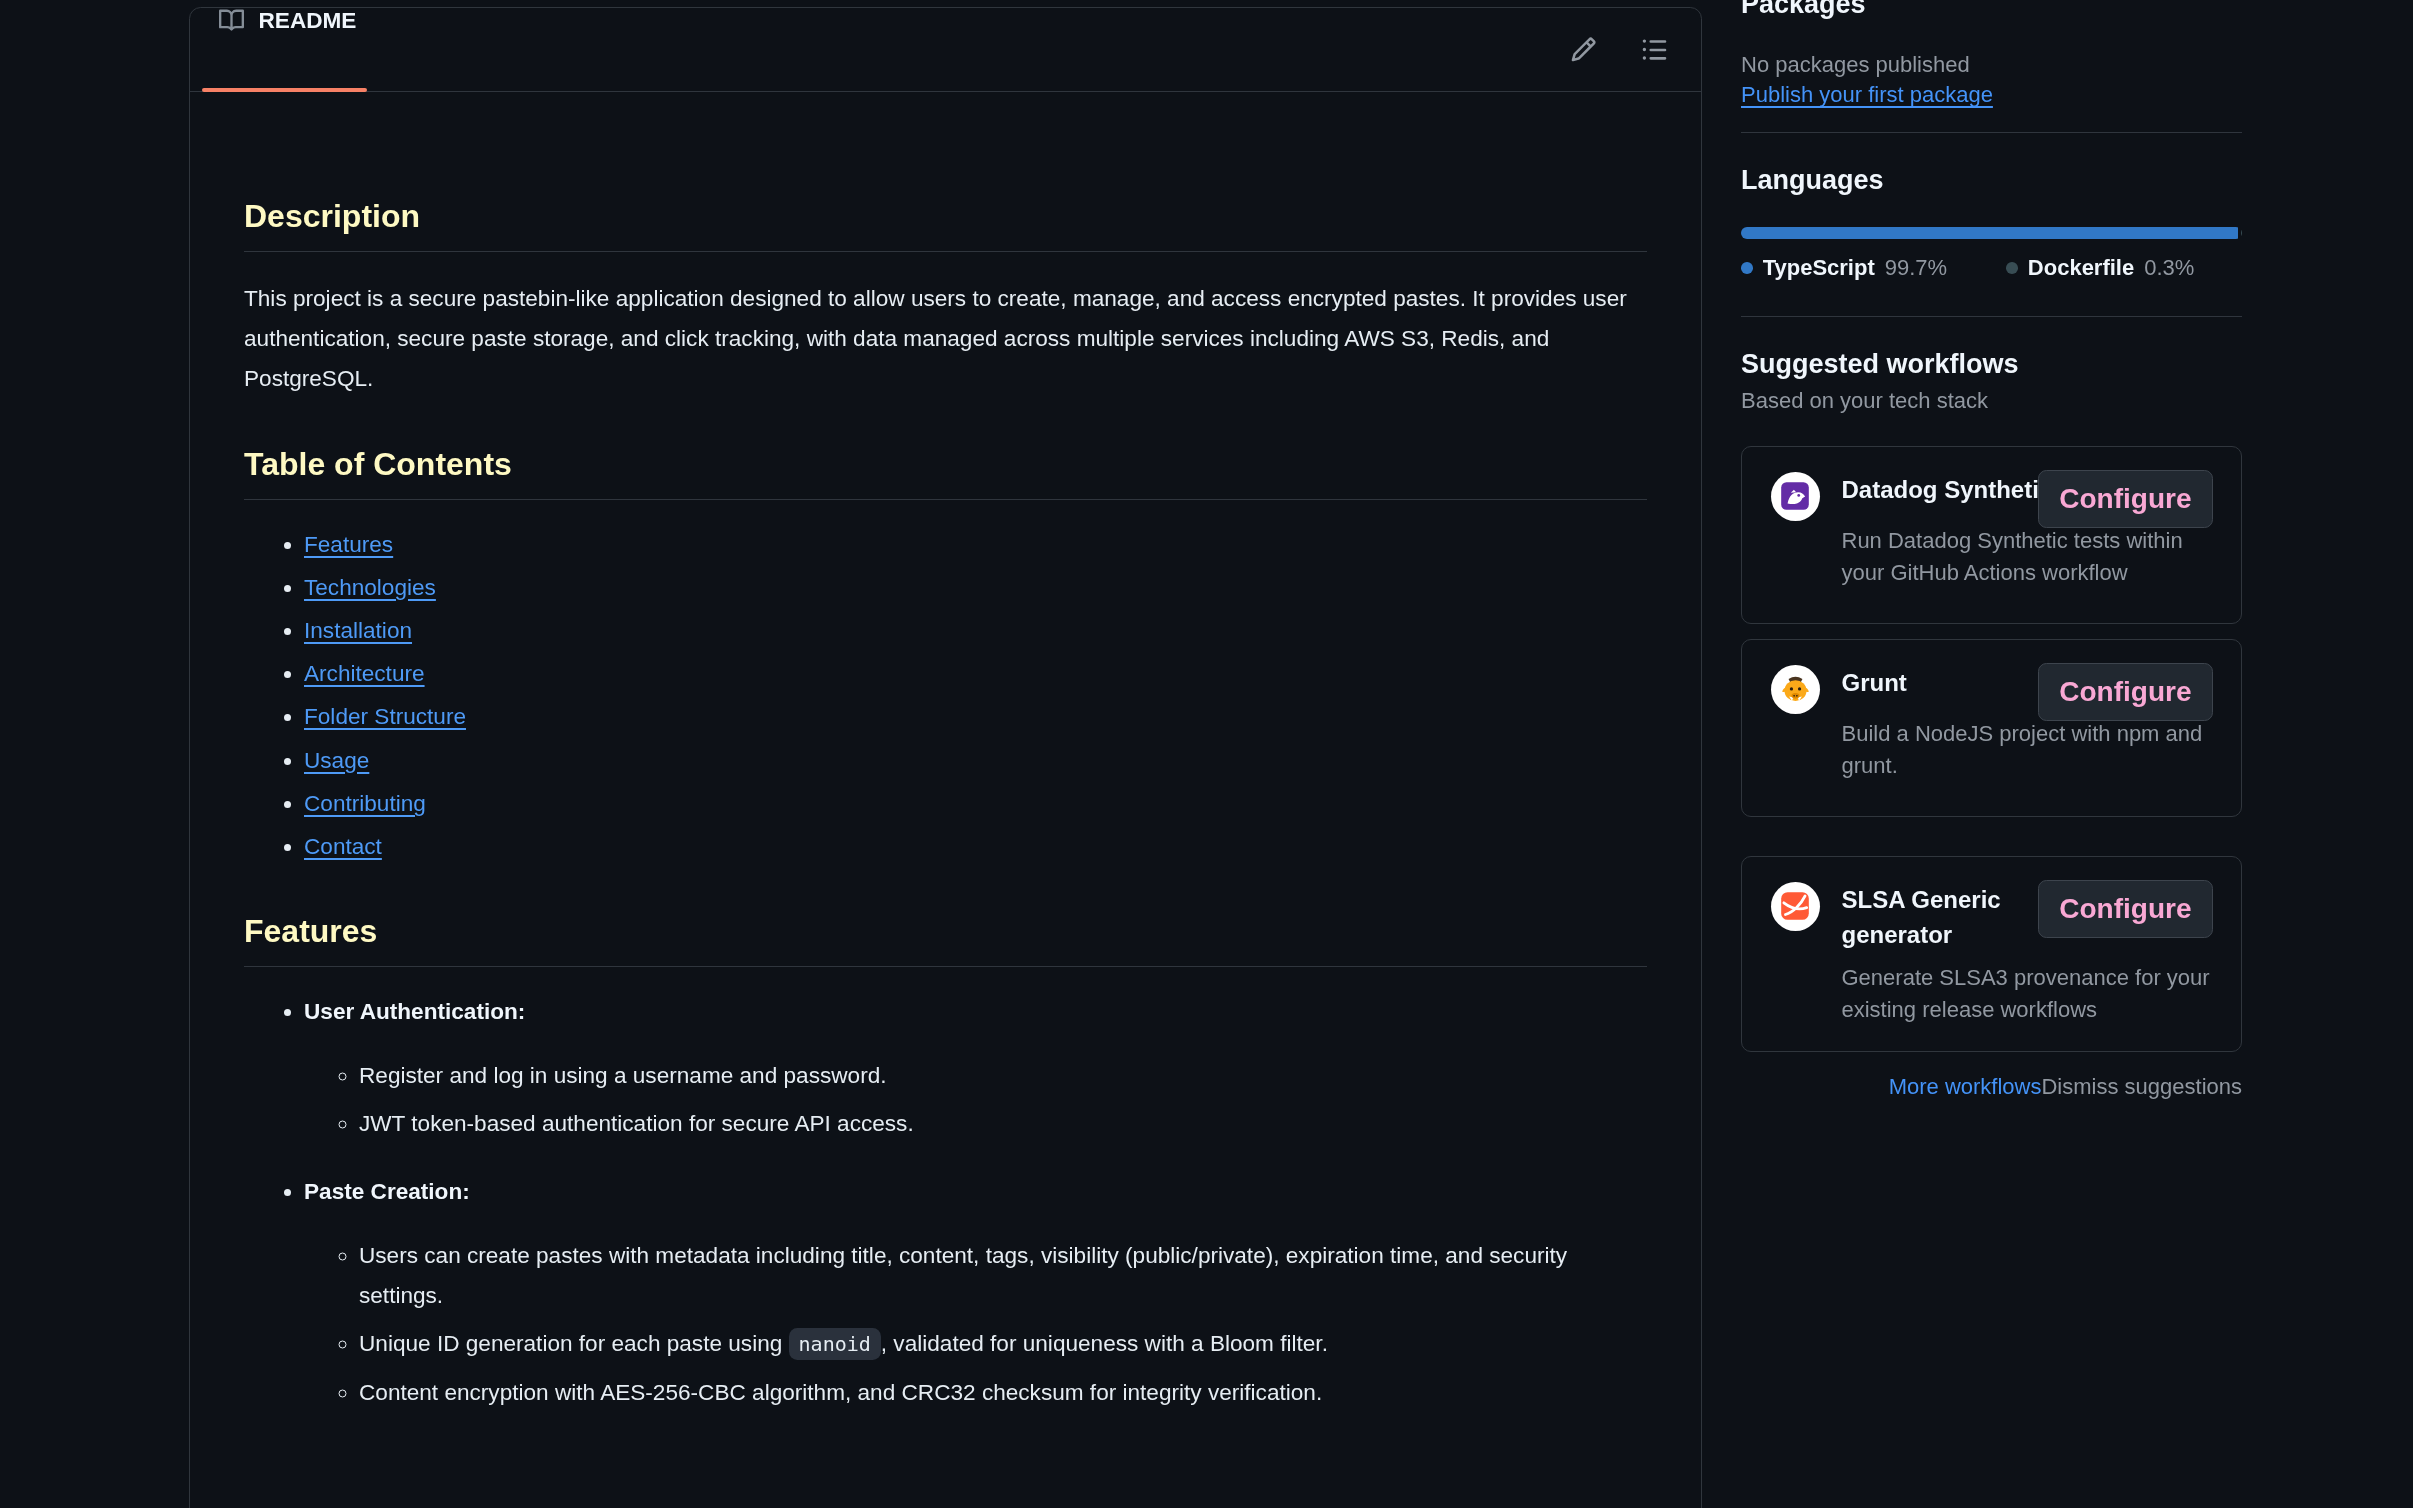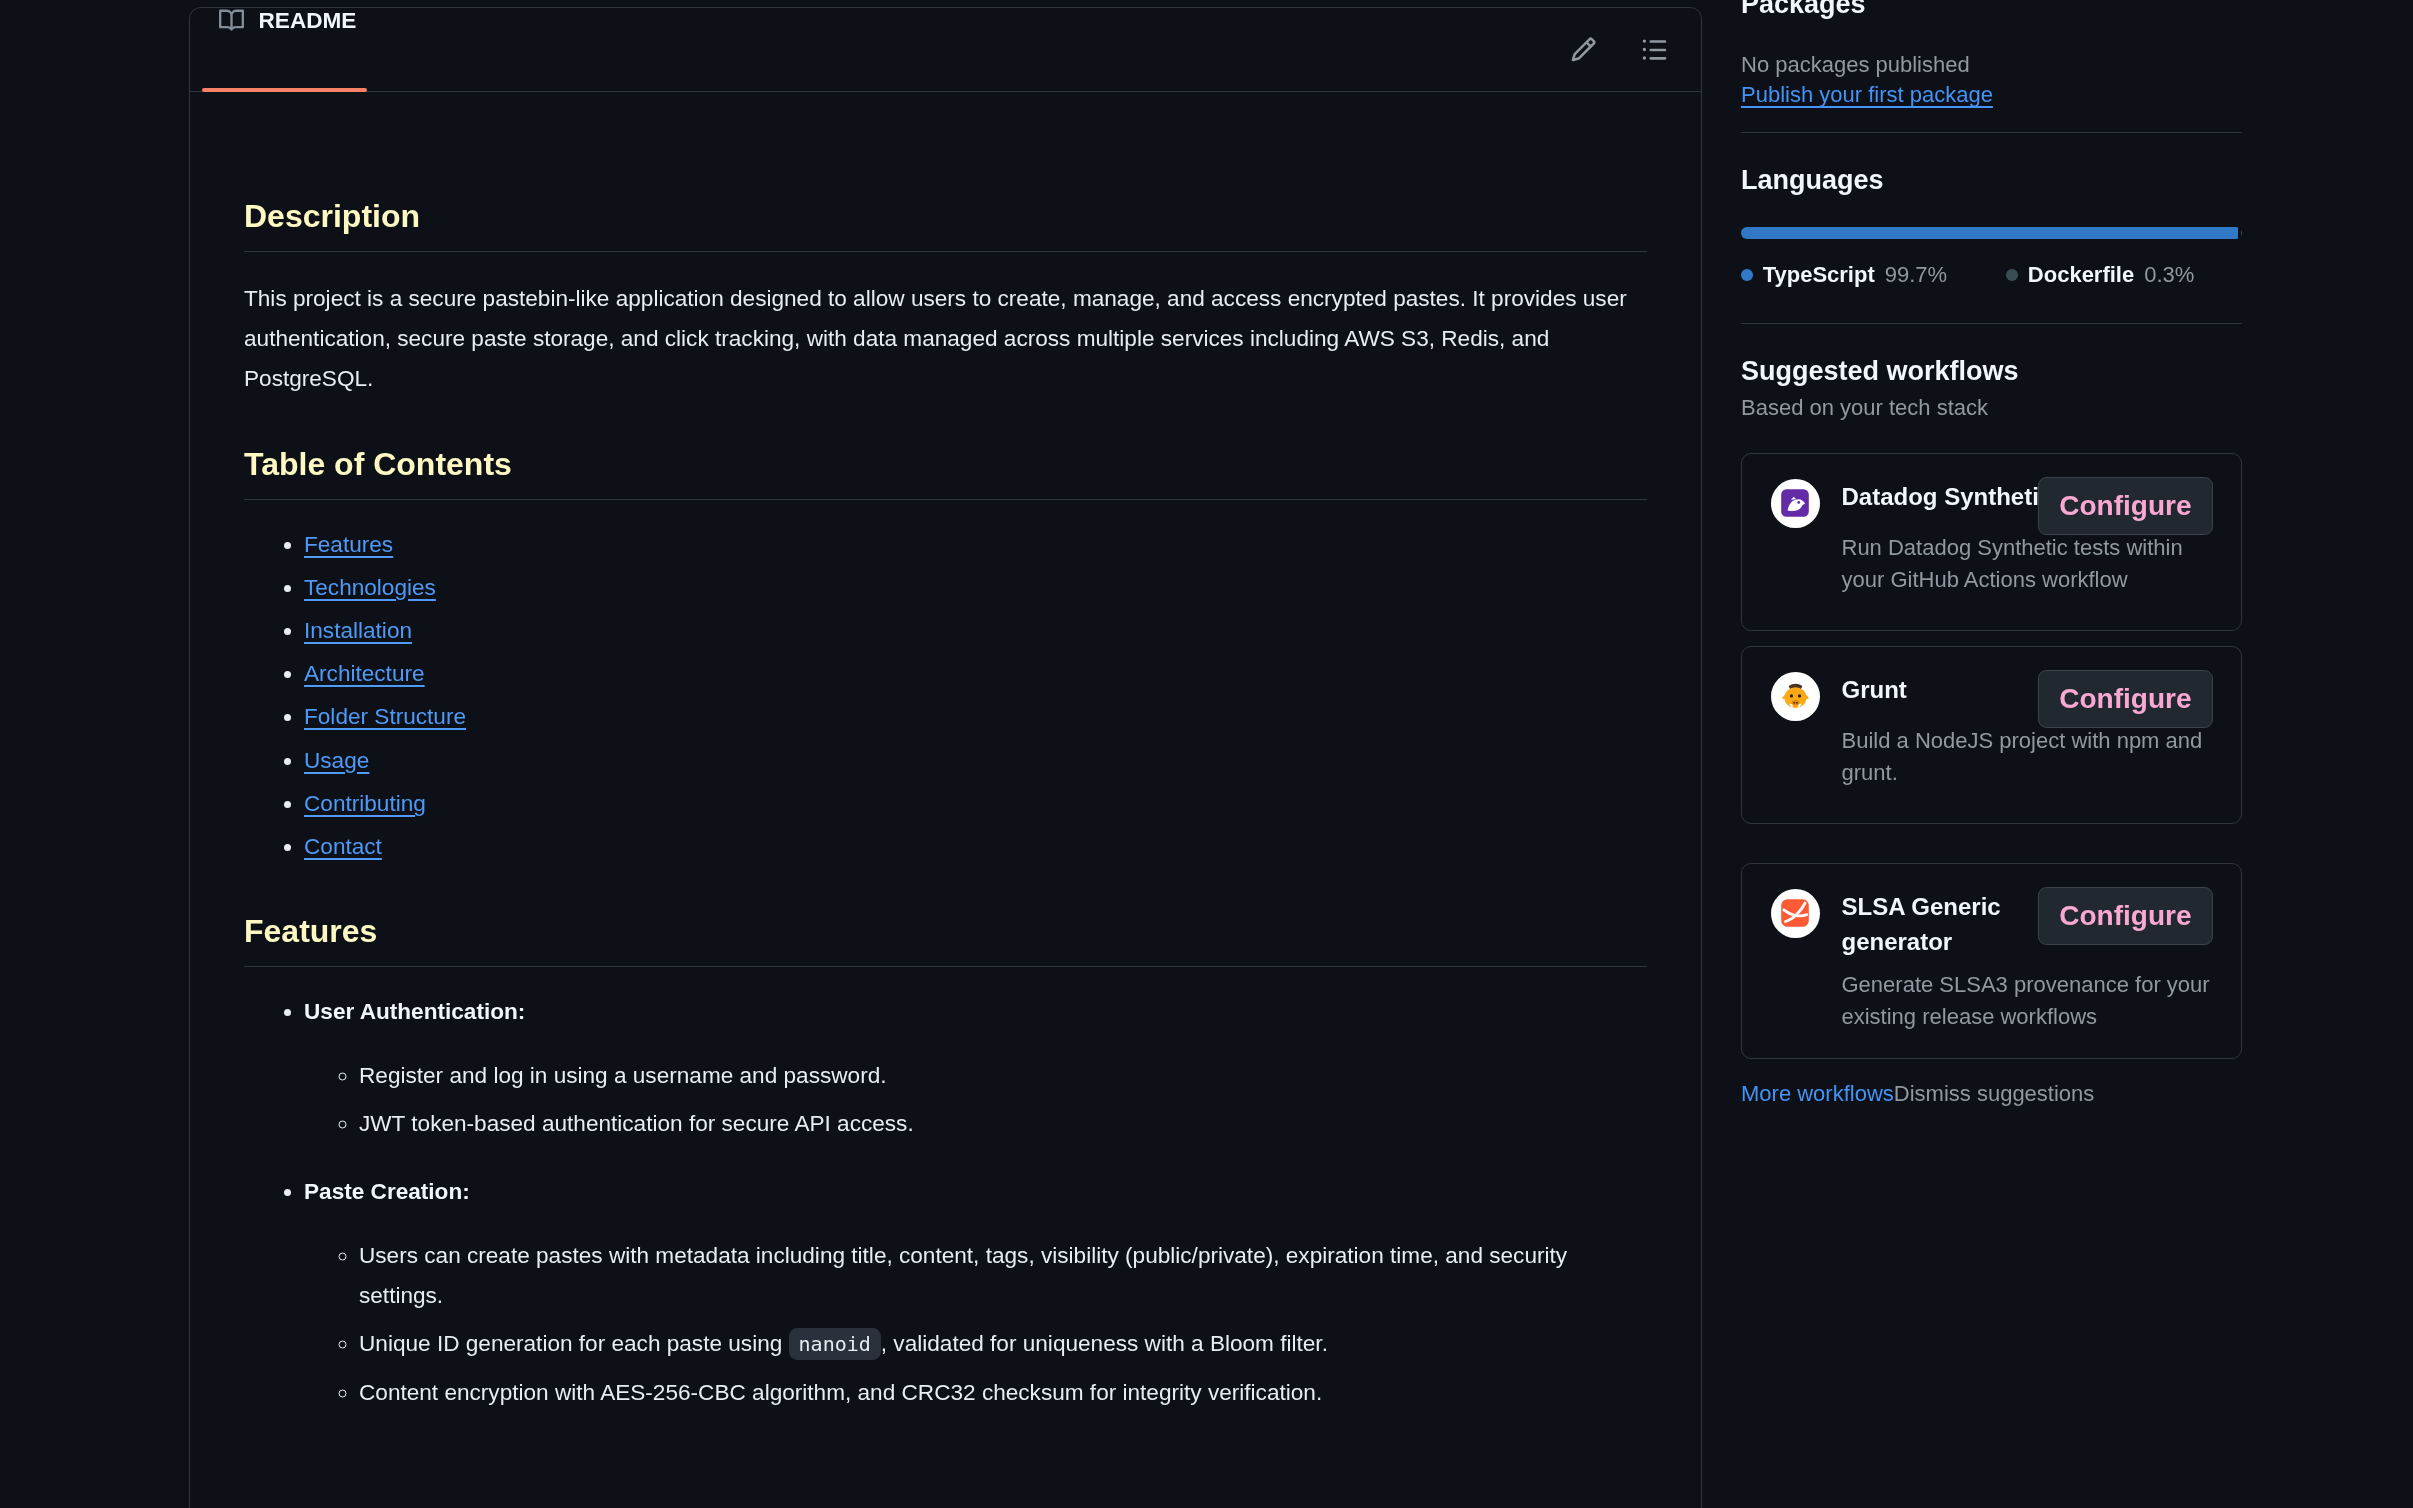--- a/index.html
+++ b/index.html
@@ -102,21 +102,21 @@
   .languages-heading { margin-top: 30px; }
 
   .lang-bar {
     margin-top: 28.5px;
     height: 12.6px; width: 100%;
     border-radius: 6.7px;
     overflow: hidden;
     display: flex; gap: 2.5px;
   }
   .lang-seg { height: 100%; }
-  .lang-legend { margin-top: 23px; display: flex; align-items: center; gap: 59px; }
+  .lang-legend { margin-top: 16px; display: flex; align-items: center; gap: 59px; }
   .lang-item { display: flex; align-items: center; gap: 10px; font-size: 22px; cursor: pointer; }
   .lang-dot { width: 11.7px; height: 11.7px; border-radius: 50%; flex: none; }
   .lang-name { font-weight: bold; color: #f0f6fc; }
   .lang-pct { color: #9198a1; }
 
   .workflows-heading { margin-top: 30px; }
   .workflows-sub { margin-top: 3.4px; }
 
   .wf-card {
     position: relative;
@@ -140,21 +140,21 @@
   .configure-btn {
     position: absolute; top: 23.5px; right: 28.5px;
     background: #212830;
     border: 1.7px solid #3d444d;
     border-radius: 8.4px;
     padding: 12px 20px;
     font-size: 28px; font-weight: bold; color: #f9a8d4;
     cursor: pointer;
     font-family: "Liberation Sans", sans-serif;
   }
-  .wf-footer { margin-top: 22px; display: flex; justify-content: flex-start; align-items: center; }
+  .wf-footer { margin-top: 22px; display: flex; justify-content: flex-end; align-items: center; }
   .more-link { color: #4493f8; font-size: 22px; cursor: pointer; text-decoration: none; }
   .dismiss { color: #9198a1; font-size: 22px; cursor: pointer; }
 </style>
 </head>
 <body>
 
 <div class="page">
 
   <div class="readme-card">
     <div class="tab-bar">

